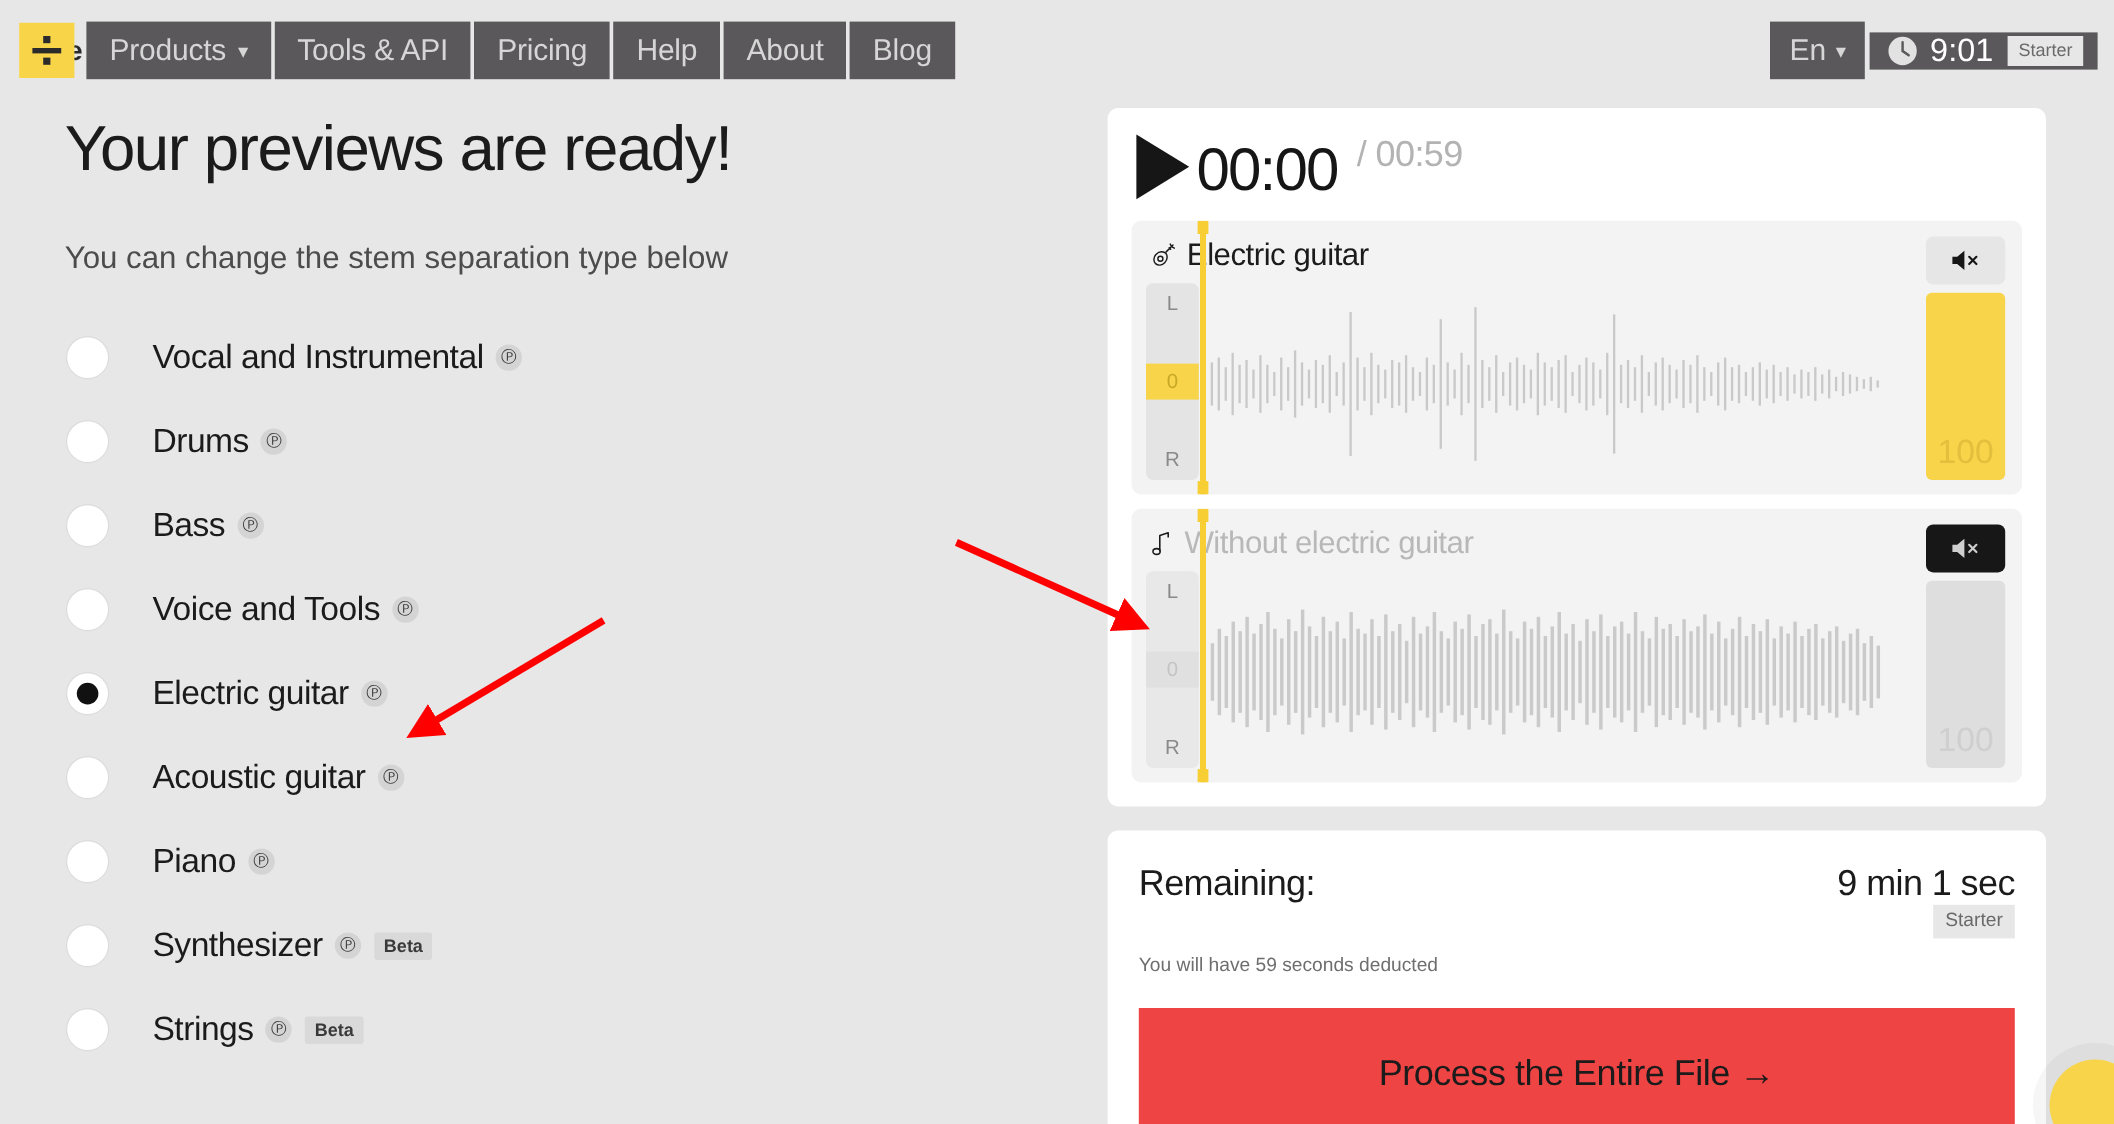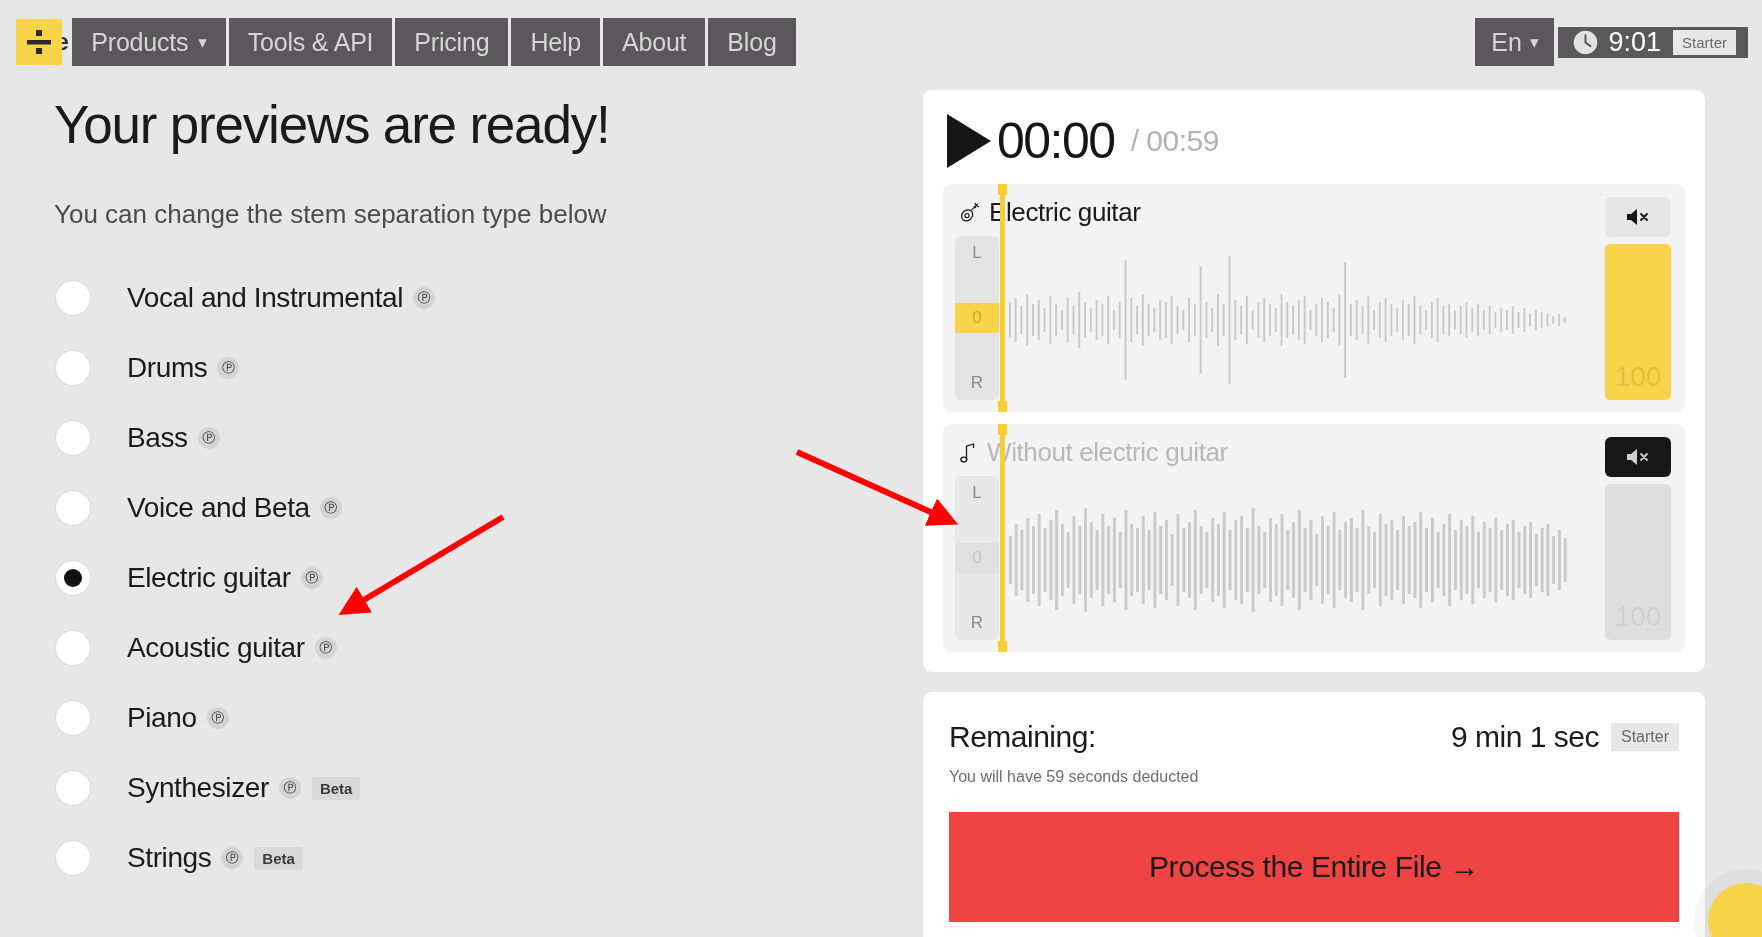--- a/index.html
+++ b/index.html
@@ -96,21 +96,21 @@
     background: #d9d9d9; color: #3a3a3a; font-size: 15px;
     padding: 3px 8px; margin-left: 11px; font-weight: 700;
     border-radius: 2px; flex: none;
   }
 
   
   .right { position: absolute; left: 923px; top: 90px; width: 782px; }
   .player-card {
     background: #ffffff; border-radius: 9px; padding: 18px 20px 20px 20px;
   }
-  .transport { display: flex; align-items: center; padding: 4px 0 14px 4px; }
+  .transport { display: flex; padding: 4px 0 14px 4px; }
   .play-btn {
     width: 0; height: 0; border-left: 44px solid #161616;
     border-top: 27px solid transparent; border-bottom: 27px solid transparent;
     cursor: pointer; margin-right: 6px;
   }
   .time-cur { font-size: 50px; color: #161616; letter-spacing: -1.5px; }
   .time-total { font-size: 30px; color: #b3b3b3; margin-left: 16px; letter-spacing: -0.5px; }
 
   .track {
     position: relative; background: #f3f3f3; border-radius: 8px;
@@ -170,21 +170,21 @@
   }
   .track.muted .vol .val { color: #cfcfcf; }
 
   
   .remain-card {
     background: #ffffff; border-radius: 9px; margin-top: 20px;
     padding: 28px 26px 26px 26px;
   }
   .remain-row { display: flex; align-items: baseline; }
   .remain-label { font-size: 30px; color: #1b1b1b; letter-spacing: -0.5px; }
-  .remain-right { margin-left: auto; display: flex; align-items: center; }
+  .remain-right { margin-left: auto; display: flex; align-items: flex-end; flex-direction: column; }
   .remain-value { font-size: 30px; color: #1b1b1b; letter-spacing: -0.5px; }
   .remain-plan {
     background: #e7e7e7; color: #6a6a6a; font-size: 16px;
     padding: 5px 10px; margin-left: 12px;
   }
   .remain-note { margin-top: 14px; font-size: 16px; color: #6e6e6e; }
   .process-btn {
     margin-top: 26px; width: 100%; height: 110px; background: #ef4444;
     border: none; font-family: "Liberation Sans", sans-serif;
     font-size: 30px; color: #1b1b1b; cursor: pointer; letter-spacing: -0.4px;
@@ -275,21 +275,21 @@
     </div>
 
     <div class="option">
       <span class="radio"></span>
       <span class="option-label">Bass</span>
       <span class="pro-badge">Ⓟ</span>
     </div>
 
     <div class="option">
       <span class="radio"></span>
-      <span class="option-label">Voice and Beta</span>
+      <span class="option-label">Voice and Tools</span>
       <span class="pro-badge">Ⓟ</span>
     </div>
 
     <div class="option selected">
       <span class="radio">
           <span class="dot"></span>
         </span>
       <span class="option-label">Electric guitar</span>
       <span class="pro-badge">Ⓟ</span>
     </div>

